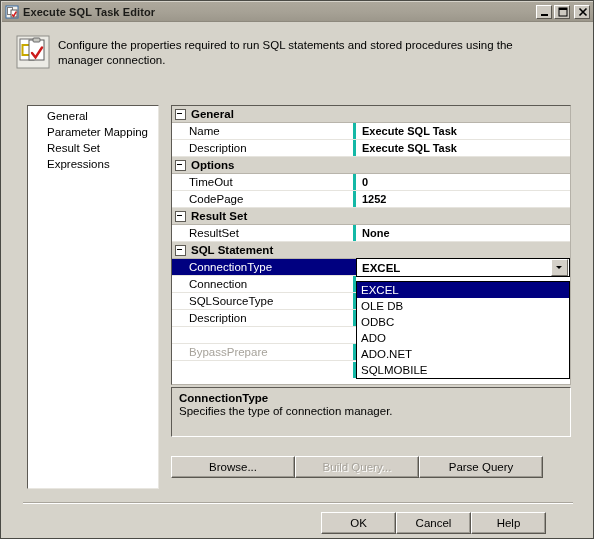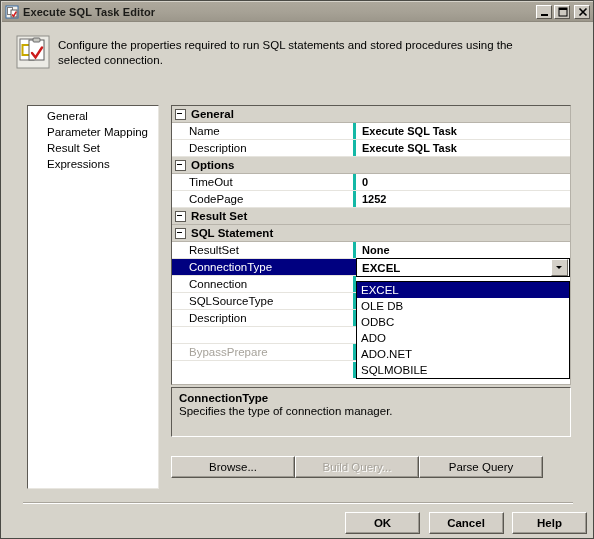--- a/index.html
+++ b/index.html
@@ -307,25 +307,23 @@
     position: absolute;
     left: 22px; top: 501px;
     width: 550px;
     height: 2px;
     border-top: 1px solid #a9a59c;
     border-bottom: 1px solid #ffffff;
     box-sizing: border-box;
   }
   #footer-bar {
     position: absolute;
-    left: 344px; top: 511px;
+    left: 320px; top: 511px;
     width: 242px;
     display: flex;
-    justify-content: space-between;
-    font-weight: bold;
   }
   .btn-sm {
     width: 75px;
     height: 22px;
     background: #d4d0c8;
     border-top: 1px solid #ffffff;
     border-left: 1px solid #ffffff;
     border-right: 1px solid #5a5750;
     border-bottom: 1px solid #5a5750;
     box-shadow: inset -1px -1px 0 #9d9a92;
@@ -375,21 +373,21 @@
     <div id="header-icon">
       <svg width="34" height="34" viewBox="0 0 34 34">
         <rect x="1" y="1" width="32" height="32" fill="#ecebe5" stroke="#8e8e88"></rect>
         <rect x="4" y="4" width="14" height="21" fill="#ffffff" stroke="#6f6f6f"></rect>
         <rect x="6.5" y="10" width="9" height="10" fill="none" stroke="#c8a800" stroke-width="2"></rect>
         <rect x="13" y="5" width="15" height="20" fill="#ffffff" stroke="#5c5c5c"></rect>
         <rect x="17" y="3" width="7" height="4" rx="1" fill="#c9c9c3" stroke="#6a6a6a"></rect>
         <path d="M16 18 L19.5 22.5 L26 12.5" stroke="#cc1b1b" stroke-width="2.4" fill="none" stroke-linecap="round"></path>
       </svg>
     </div>
-    <div id="header-text">Configure the properties required to run SQL statements and stored procedures using the selected connection.</div>
+    <div id="header-text">Configure the properties required to run SQL statements and stored procedures using the manager connection.</div>
   </div>
 
   <div id="page-list">
     <div class="page-item">
       <span class="selected">General</span>
     </div>
     <div class="page-item">Parameter Mapping</div>
     <div class="page-item">Result Set</div>
     <div class="page-item">Expressions</div>
   </div>
@@ -419,28 +417,28 @@
     </div>
     <div class="grid-row">
       <span class="name">CodePage</span>
       <span class="value">1252</span>
     </div>
 
     <div class="grid-row cat">
       <span class="cat-expander"></span>
       <span class="cat-label">Result Set</span>
     </div>
+    <div class="grid-row">
+      <span class="name">ResultSet</span>
+      <span class="value">None</span>
+    </div>
+
     <div class="grid-row cat">
       <span class="cat-expander"></span>
       <span class="cat-label">SQL Statement</span>
-    </div>
-
-    <div class="grid-row">
-      <span class="name">ResultSet</span>
-      <span class="value">None</span>
     </div>
 
     <div class="grid-row selected">
       <span class="name">ConnectionType</span>
       <span class="combo-cell">
         <span class="combo-text">EXCEL</span>
         <span class="combo-arrow"></span>
       </span>
     </div>
 

